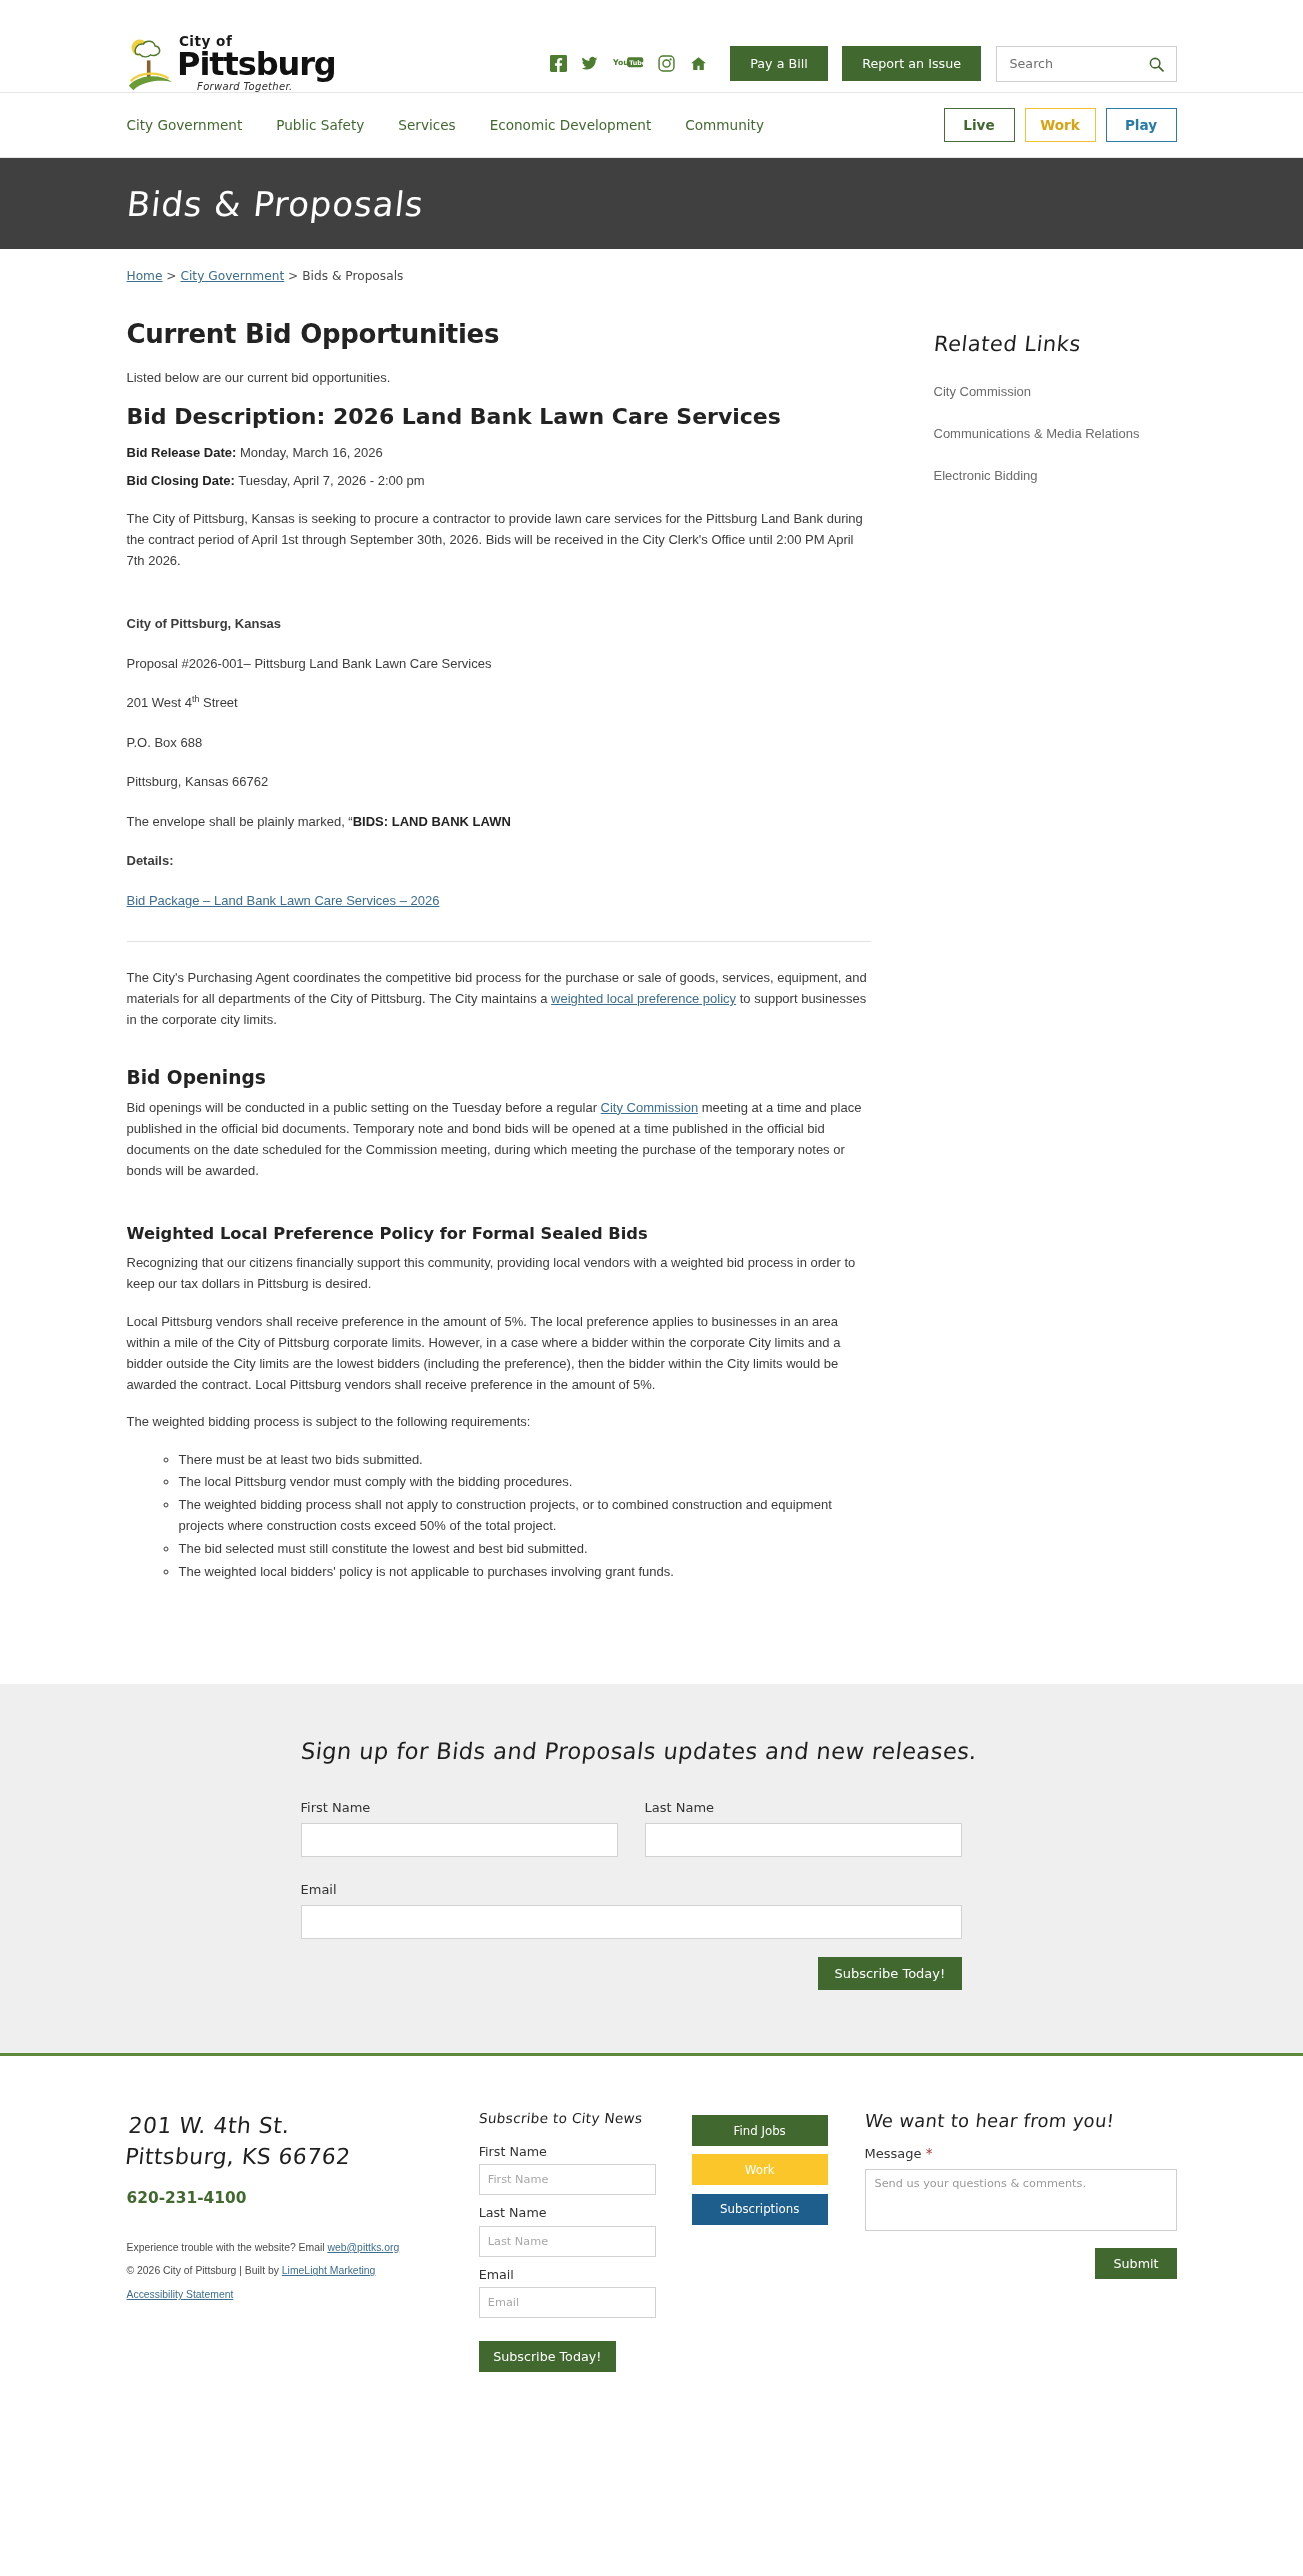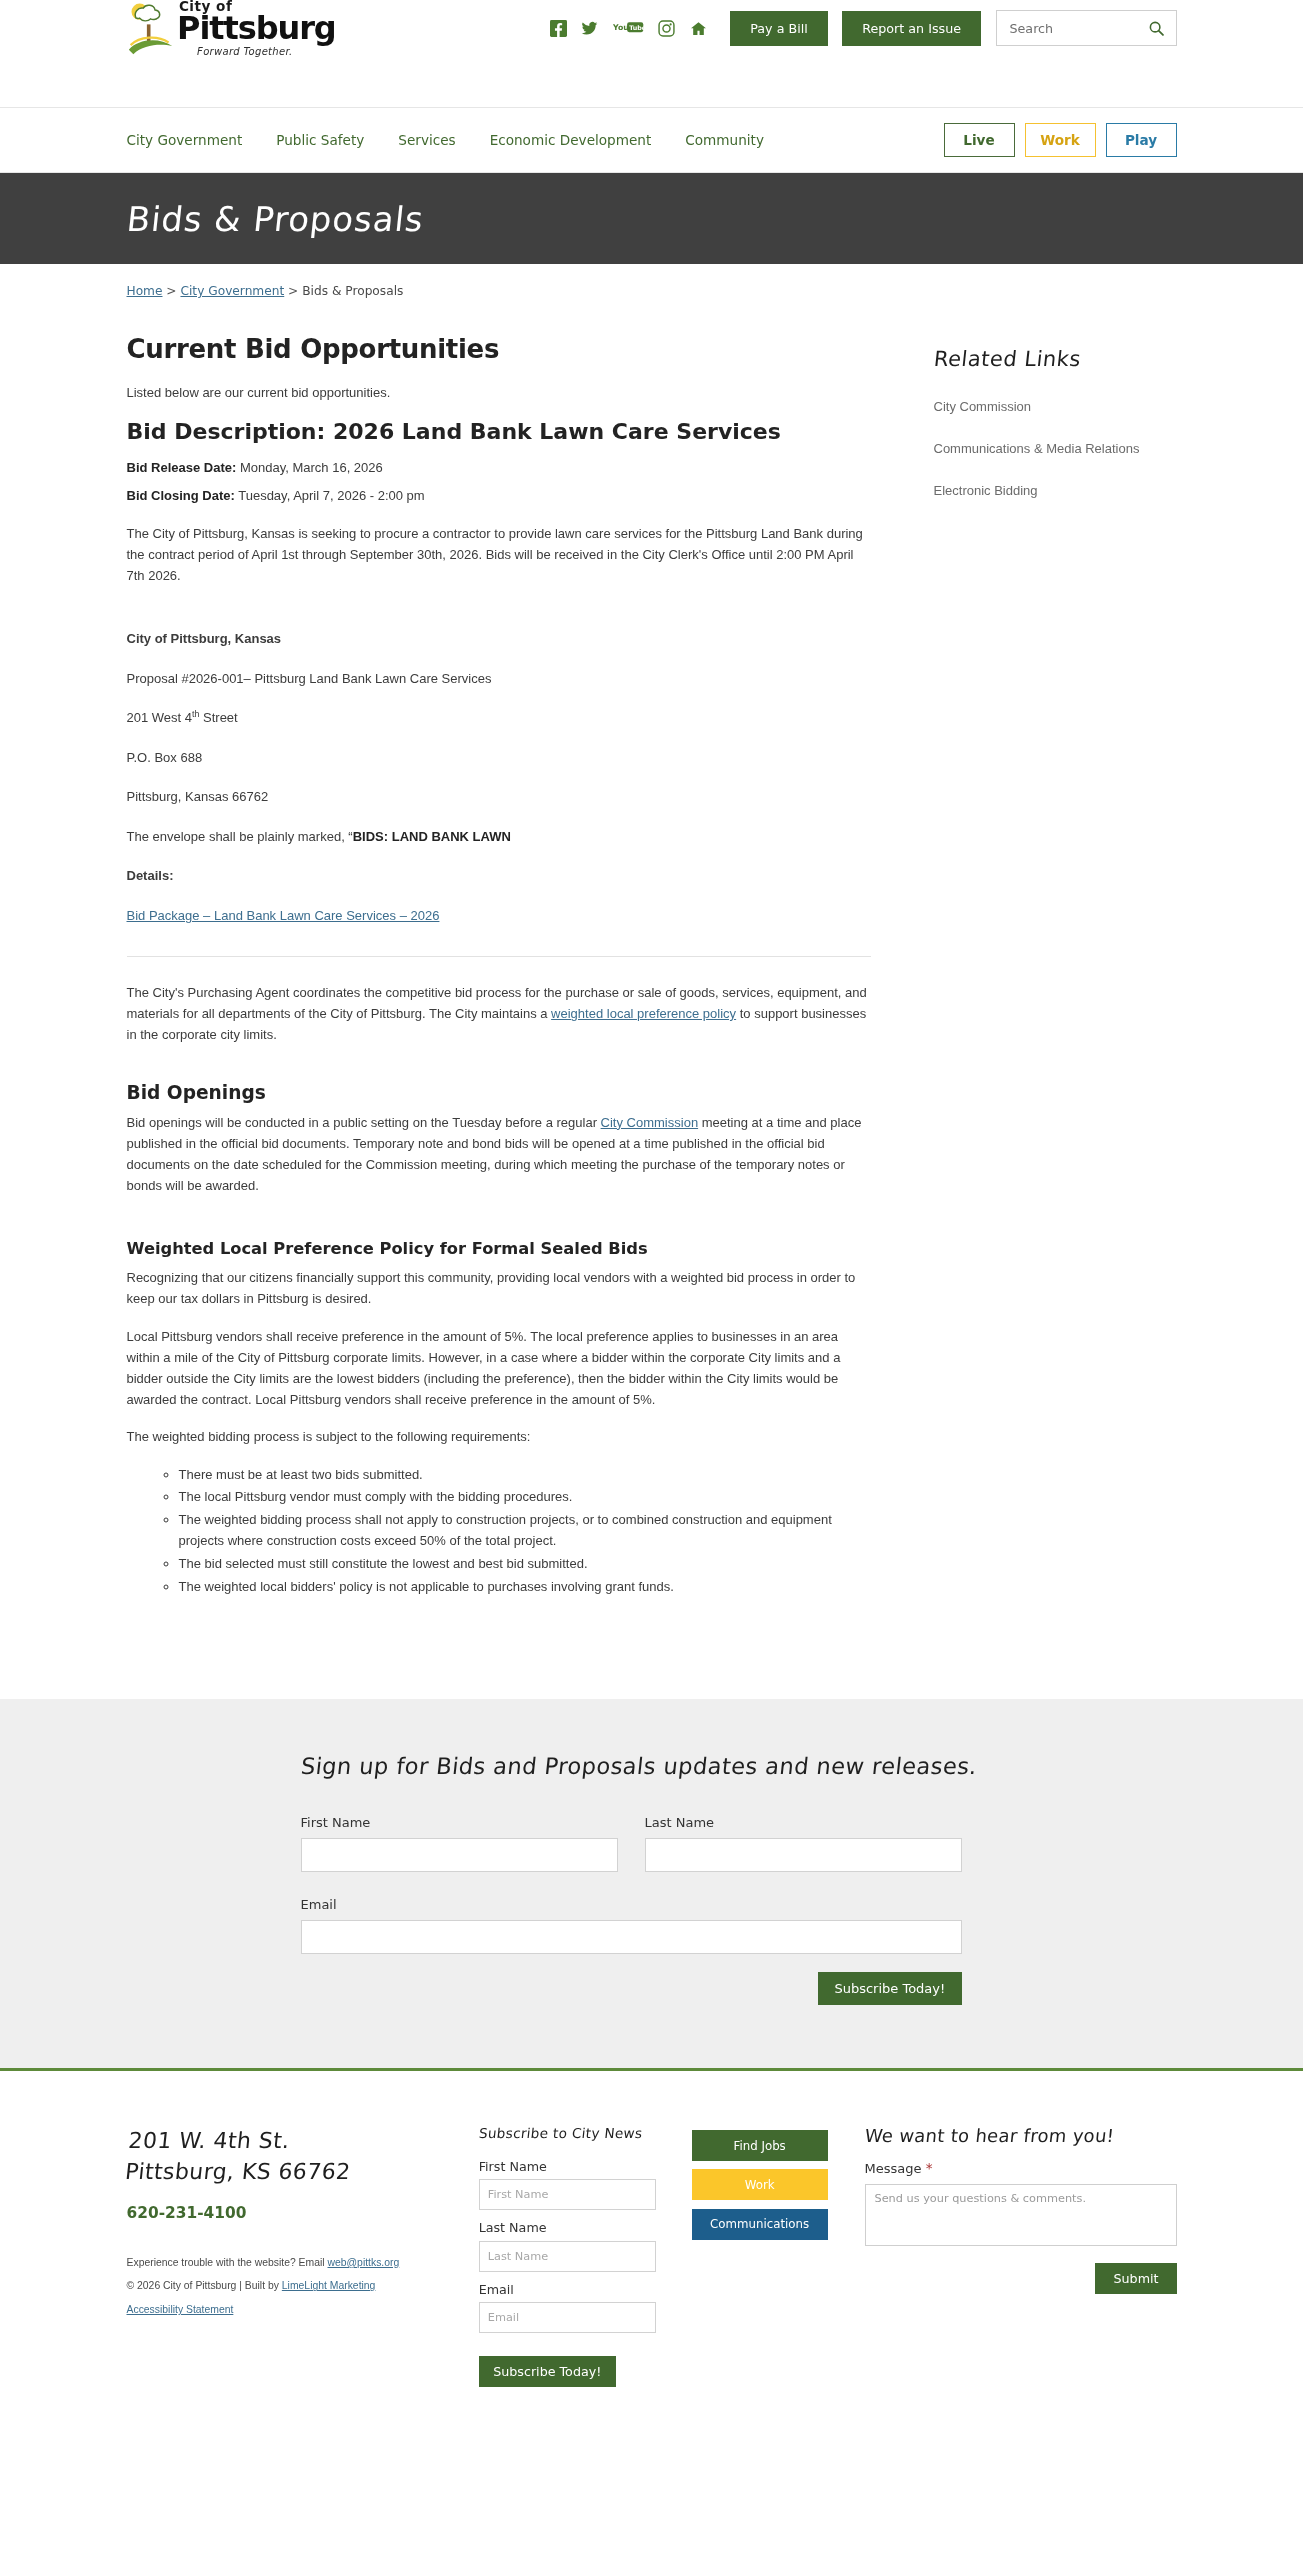--- a/index.html
+++ b/index.html
@@ -8,22 +8,22 @@
     width: 1303px;
     background:#ffffff;
     font-family: "Liberation Sans", sans-serif;
     color:#333333;
     -webkit-font-smoothing: antialiased;
   }
   a { color:#4d7c0f; }
 
   
   .topbar {
-    height:108px;
-    display:flex; align-items:flex-start;
+    height:93px;
+    display:flex; align-items:flex-end;
     padding:0 0 0 0;
     border-bottom:0.9px solid #e6e6e6;
     background:#fff;
   }
   .topbar-inner {
     width:1050px; margin:0 auto;
     display:flex; align-items:center; justify-content:space-between;
   }
   .logo { display:flex; align-items:center; gap:3.6px; }
   .logo-mark { width:47px; height:56px; position:relative; flex:none; }
@@ -496,21 +496,21 @@
         <label>Email</label>
         <input type="text" placeholder="Email" style="">
       </div>
 
       <button class="f-sub-btn">Subscribe Today!</button>
     </div>
 
     <div class="f-col-btns">
       <div class="f-btn f-btn-jobs">Find Jobs</div>
       <div class="f-btn f-btn-work">Work</div>
-      <div class="f-btn f-btn-subs">Communications</div>
+      <div class="f-btn f-btn-subs">Subscriptions</div>
     </div>
 
     <div class="f-col-contact">
       <div class="f-contact-title">We want to hear from you!</div>
       <div class="f-msg-label">
         <span>Message</span>
         <span class="req-star">*</span>
       </div>
       <textarea class="f-textarea" placeholder="Send us your questions &amp; comments." style=""></textarea>
       <div class="f-submit-row">

